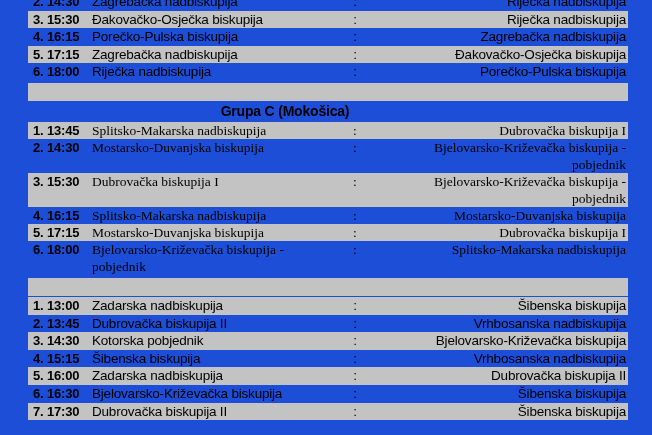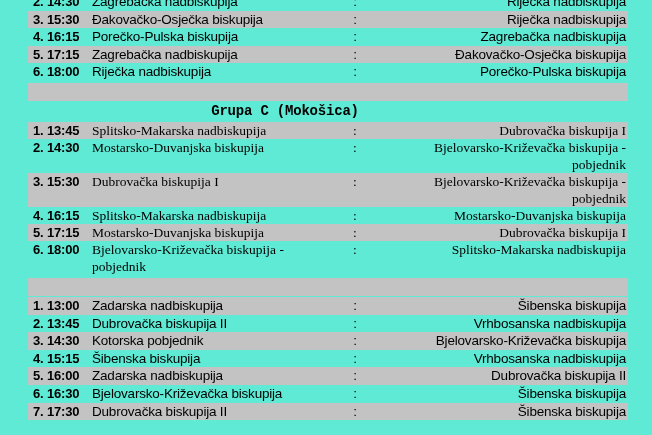--- a/index.html
+++ b/index.html
@@ -1,20 +1,20 @@
 <!DOCTYPE html>
 <html><head>
 <meta charset="utf-8">
 <style>
   html, body { margin: 0; padding: 0; background: #ffffff; }
   .page {
     position: relative;
     width: 652px;
     height: 435px;
-    background: #5eead4;
+    background: #1d4ed8;
     overflow: hidden;
     color: #000000;
   }
   .content {
     position: absolute;
     left: 28px;
     top: -7px;
     width: 600px;
   }
   
@@ -64,21 +64,21 @@
 
   
   .band {
     height: 18px;
     background: #c3c3c3;
   }
   .band.b1 { margin-top: 2px; }
   .band.b2 { margin-top: 3px; }
   .heading {
     margin: 0 86px 0 0;
-    font-family: Liberation Mono, monospace;
+    font-family: Liberation Sans, sans-serif;
     font-weight: 700;
     font-size: 14px;
     letter-spacing: -0.2px;
     line-height: 21px;
     height: 21px;
     text-align: center;
   }
   .gap1 { height: 1px; }
 </style>
 </head>

